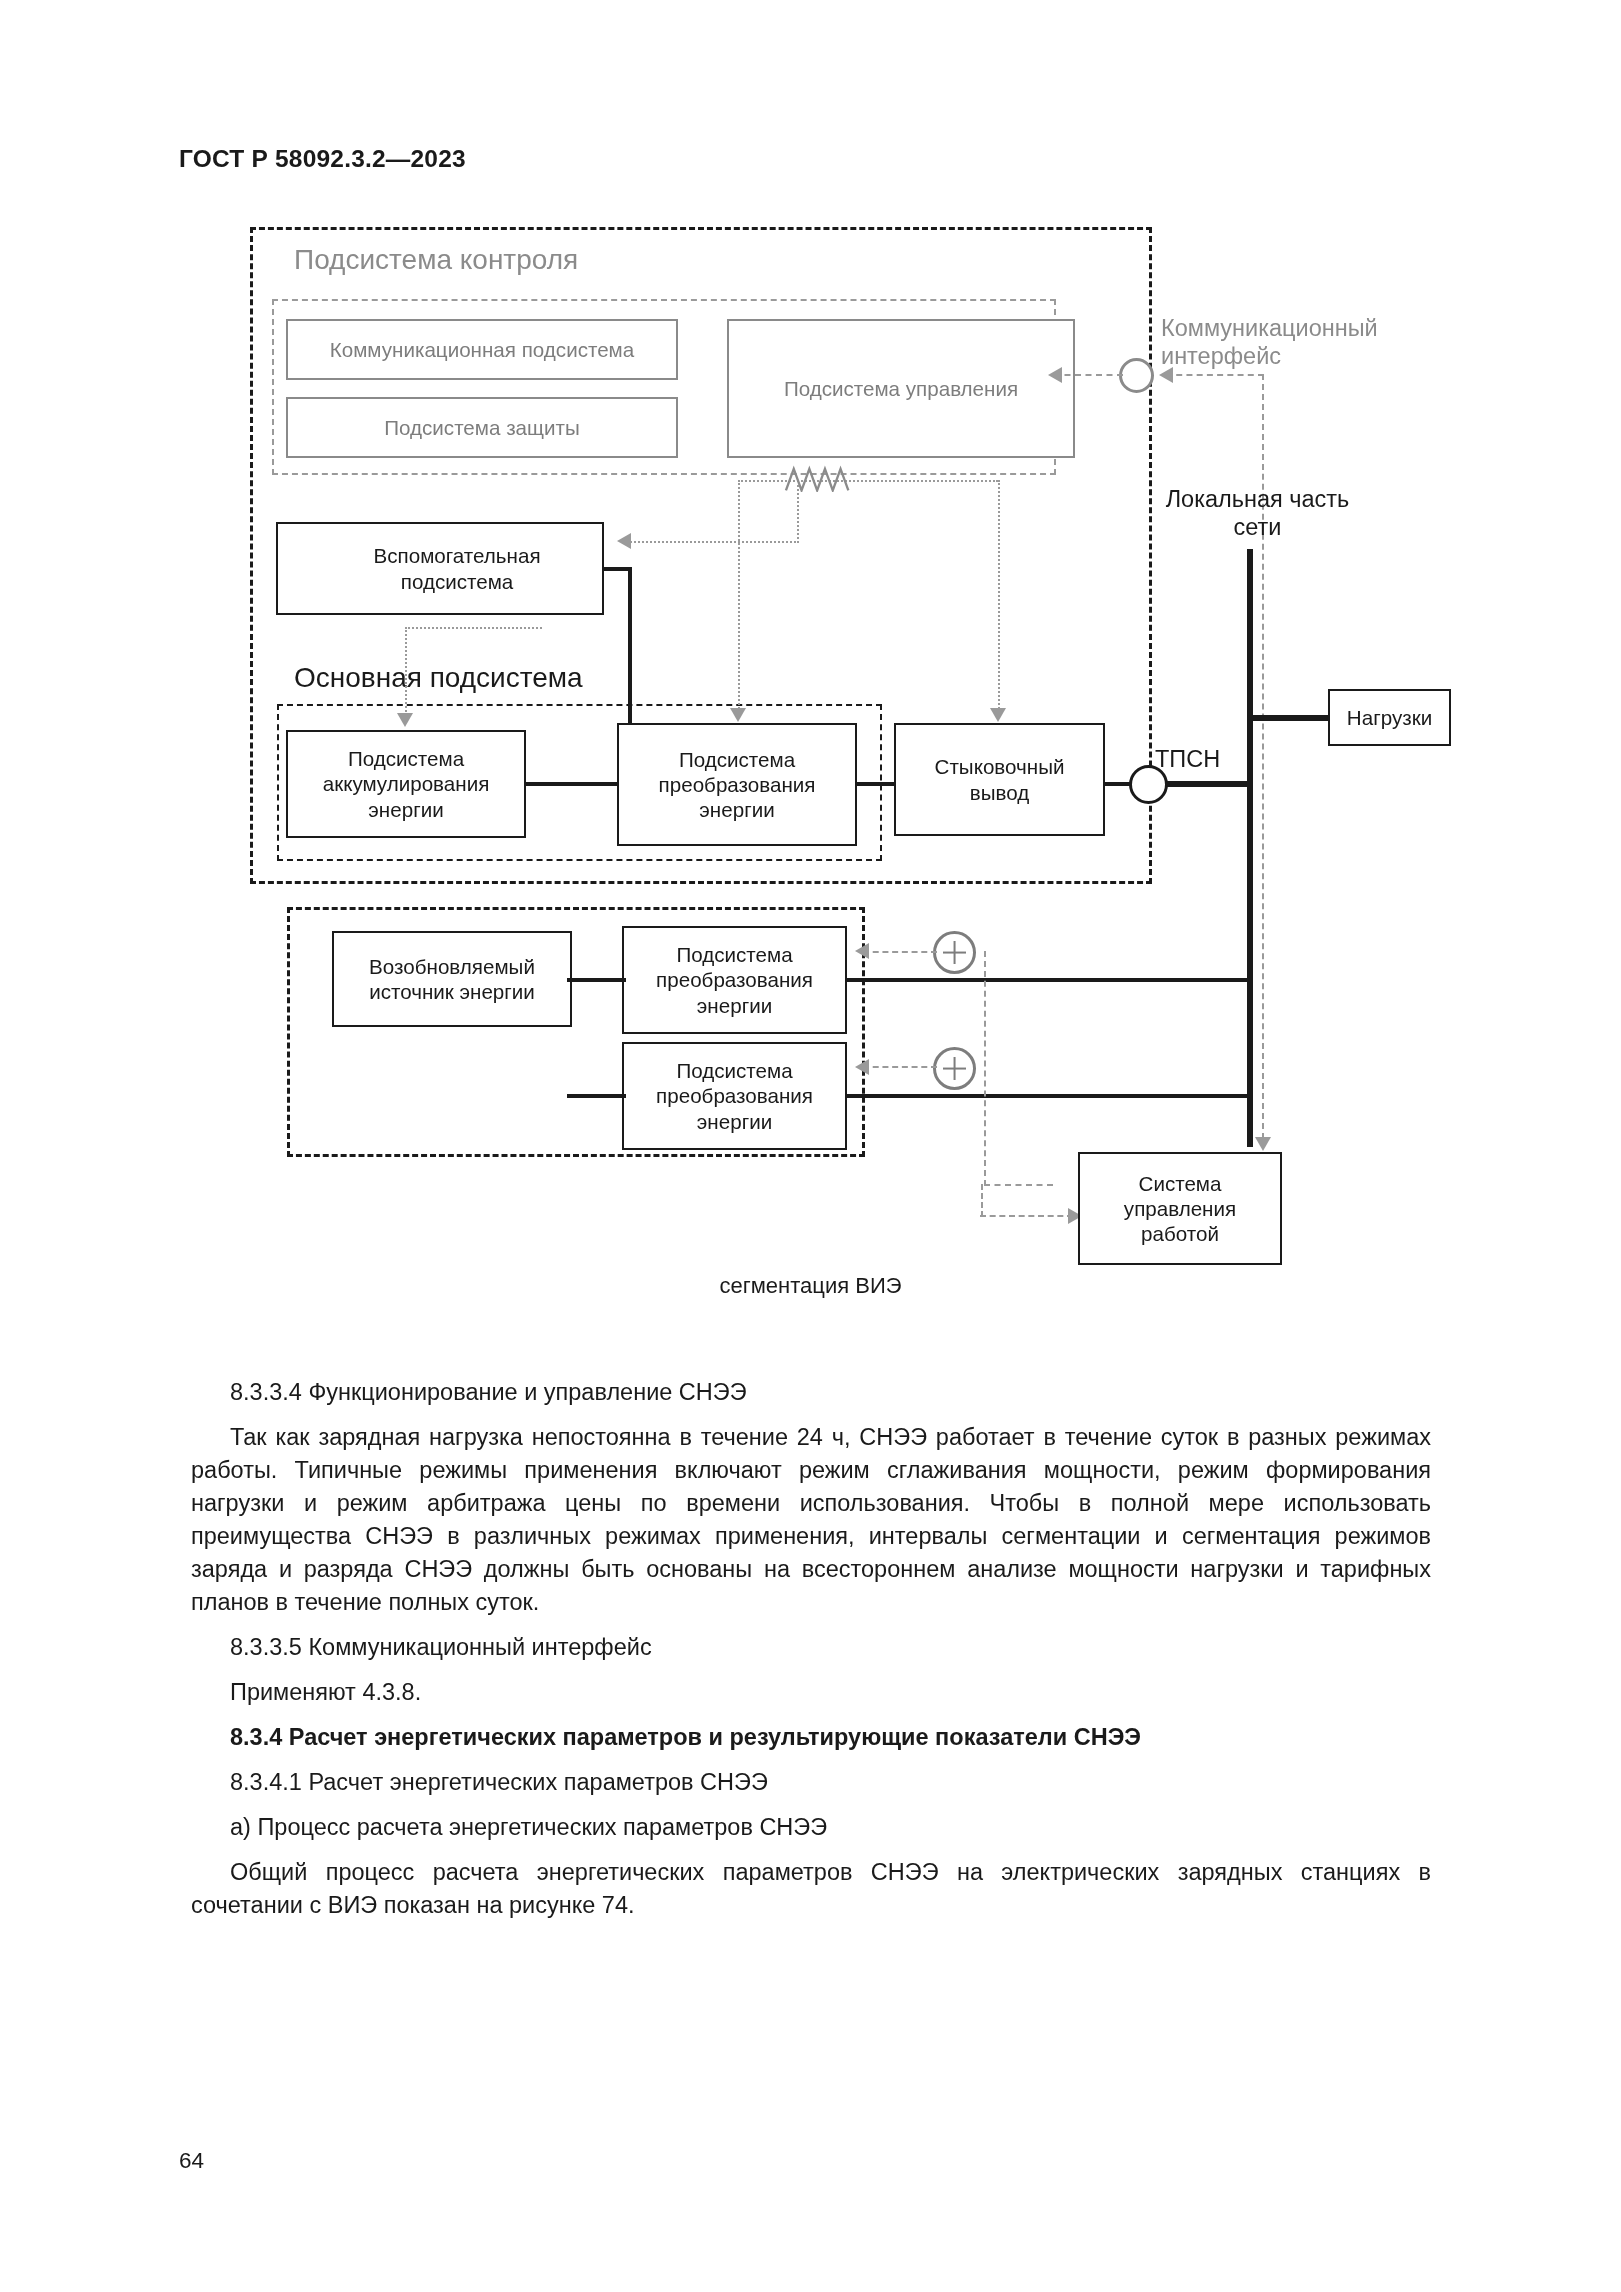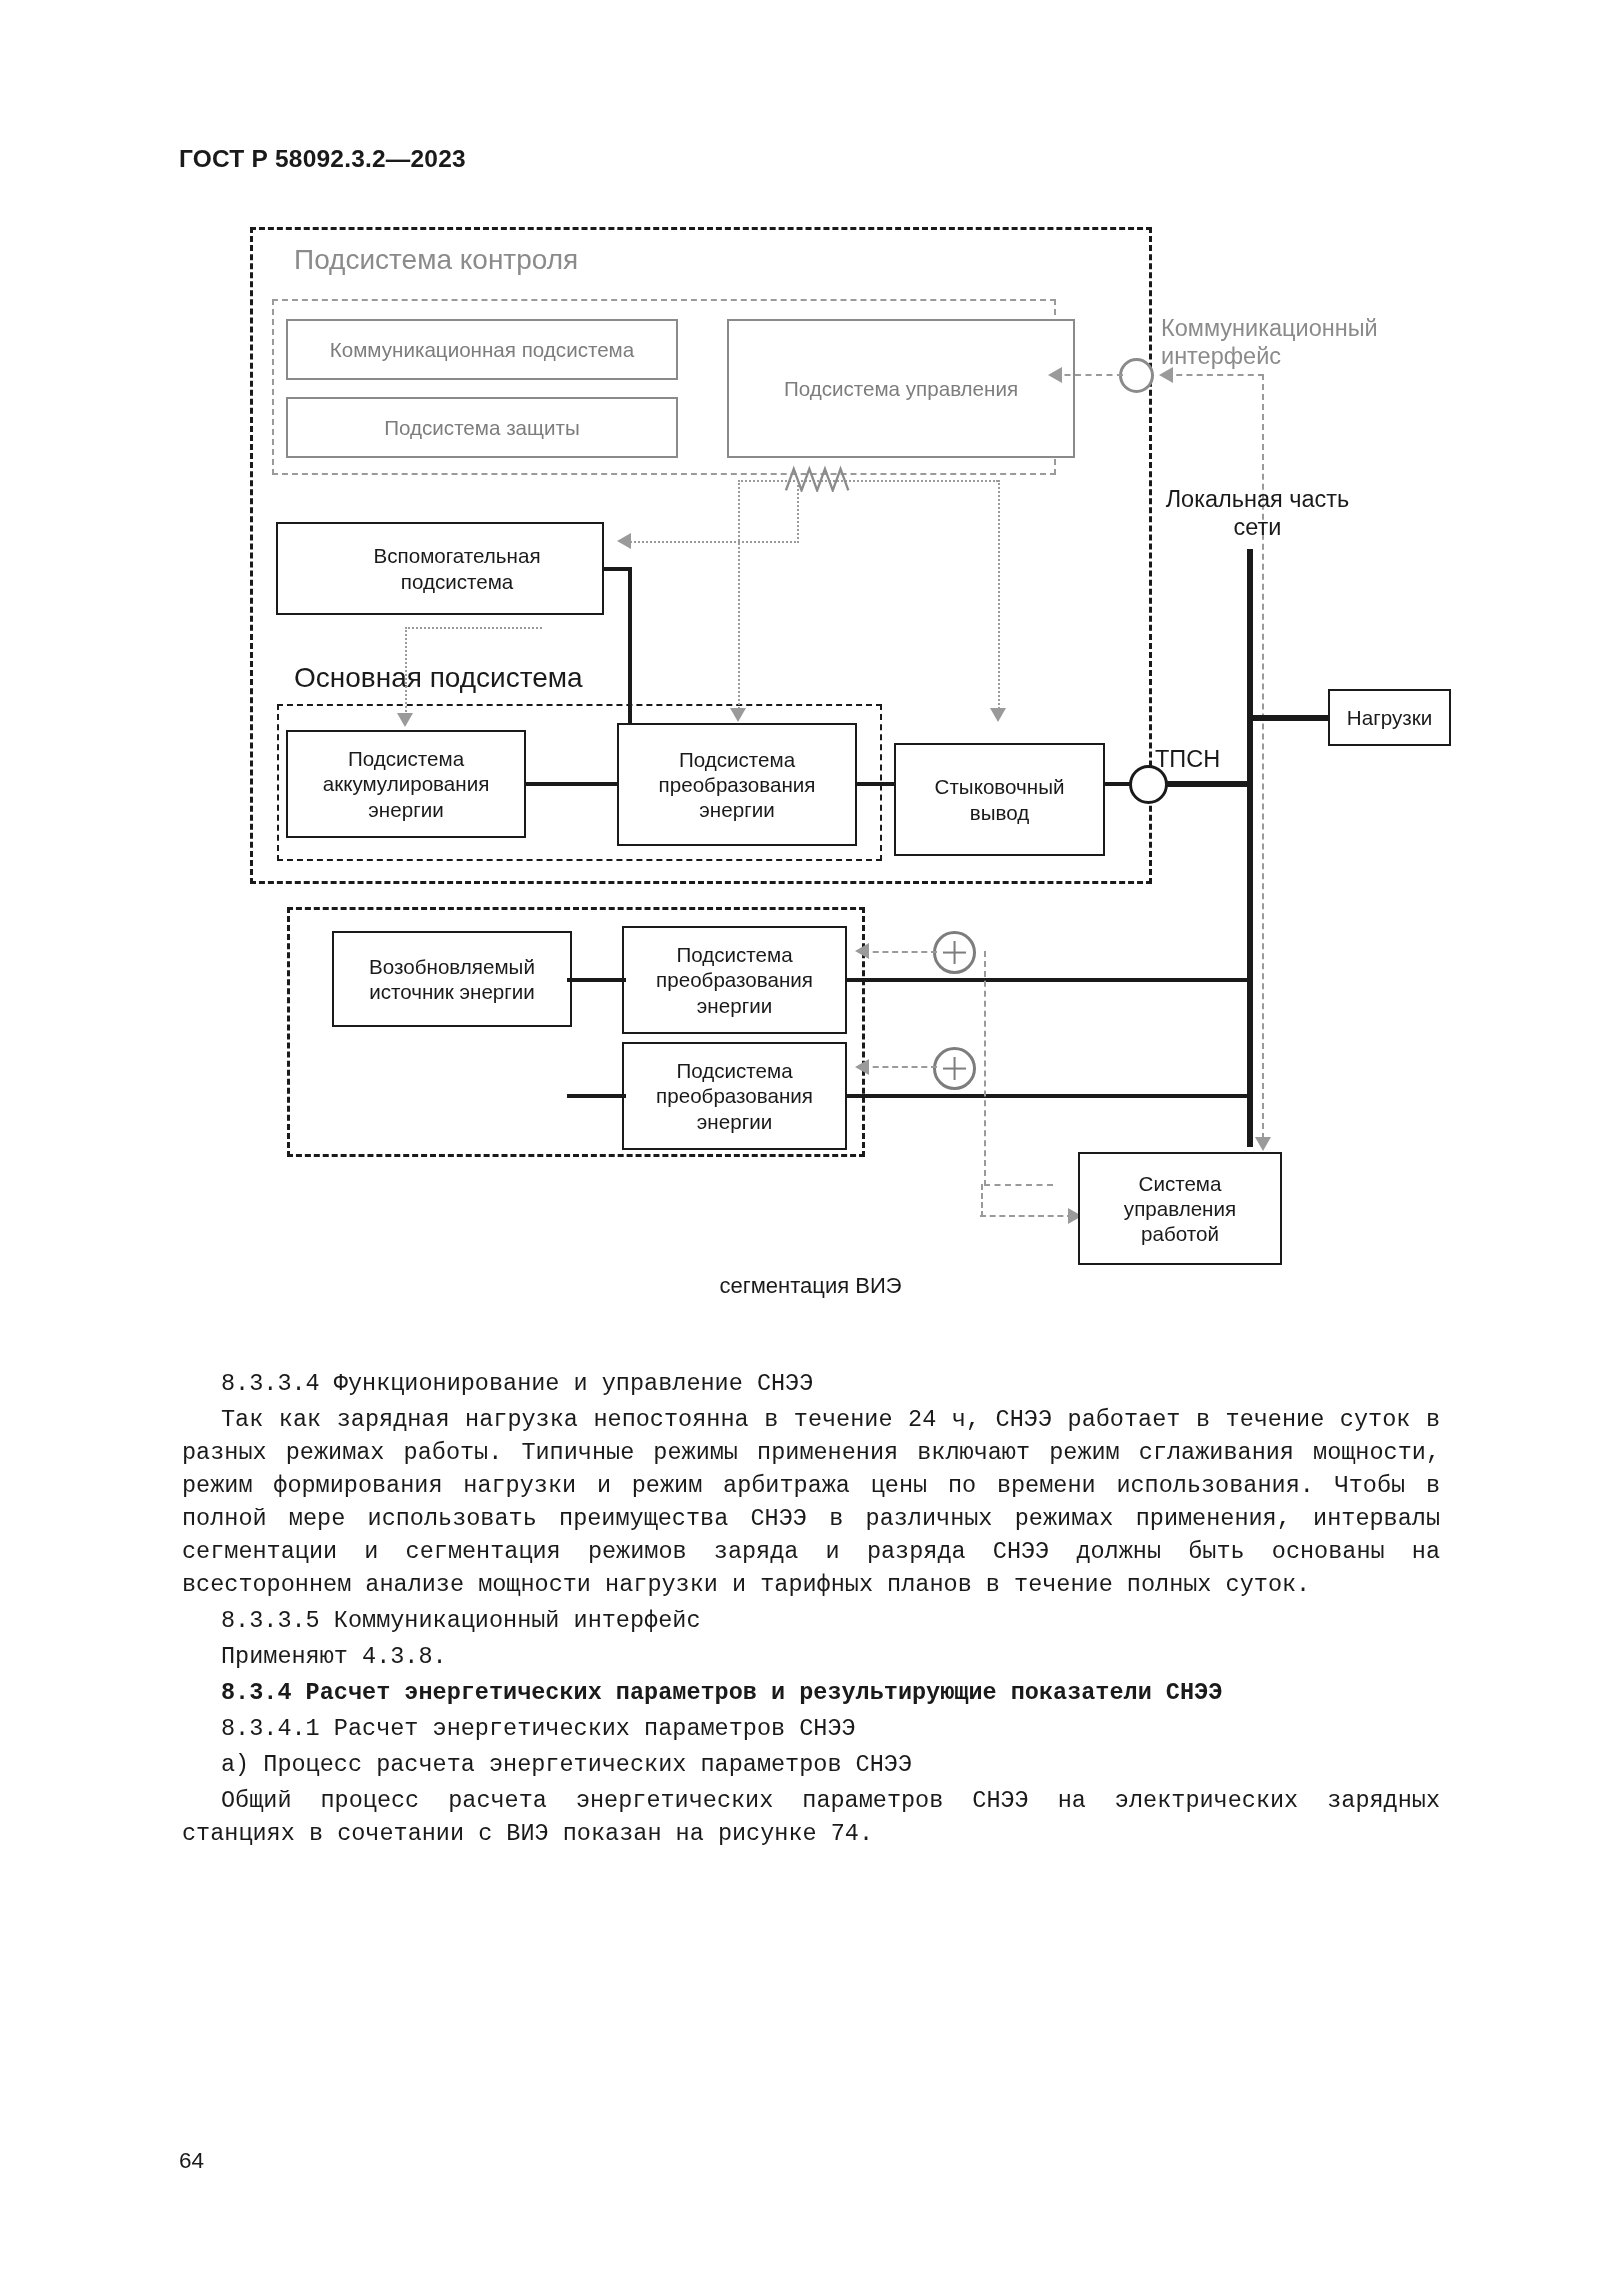--- a/index.html
+++ b/index.html
@@ -129,21 +129,21 @@
   .body-text {
     position: absolute;
     left: 179px;
     top: 1364px;
     width: 1264px;
     font-size: 23.5px;
     line-height: 33px;
     color: #1a1a1a;
     text-align: justify;
   }
-  .body-text p { margin: 3px; font-family: Liberation Mono, monospace; }
+  .body-text p { margin: 12px; }
   .body-text p.indent { text-indent: 39px; }
   .body-text p.bold { font-weight: bold; text-indent: 0; }
   .body-text p.sub { text-indent: 0; padding-left: 39px; }
 
   .page-number {
     position: absolute;
     left: 179px;
     top: 2148px;
     font-size: 22.5px;
     color: #1a1a1a;
@@ -199,21 +199,21 @@
   <div class="dash-thin-black" style="left:277px; top:704px; width:605px; height:157px;"></div>
 
   <div class="box" style="left:286px; top:730px; width:240px; height:108px; white-space:pre-line;">Подсистема
 аккумулирования
 энергии</div>
 
   <div class="box" style="left:617px; top:723px; width:240px; height:123px; white-space:pre-line;">Подсистема
 преобразования
 энергии</div>
 
-  <div class="box" style="left:894px; top:723px; width:211px; height:113px; white-space:pre-line;margin-top:20px;">Стыковочный
+  <div class="box" style="left:894px; top:723px; width:211px; height:113px; white-space:pre-line;">Стыковочный
 вывод</div>
 
   <div class="line-h" style="left:524px; top:782px; width:95px;"></div>
   <div class="line-h" style="left:856px; top:782px; width:40px;"></div>
   <div class="line-h" style="left:1103px; top:782px; width:34px;"></div>
 
   <div class="dot-v" style="left:405px; top:627px; height:88px;"></div>
   <div class="arrow arrow-down" style="left:397px; top:713px;"></div>
   <div class="dot-h" style="left:405px; top:627px; width:137px;"></div>
 

